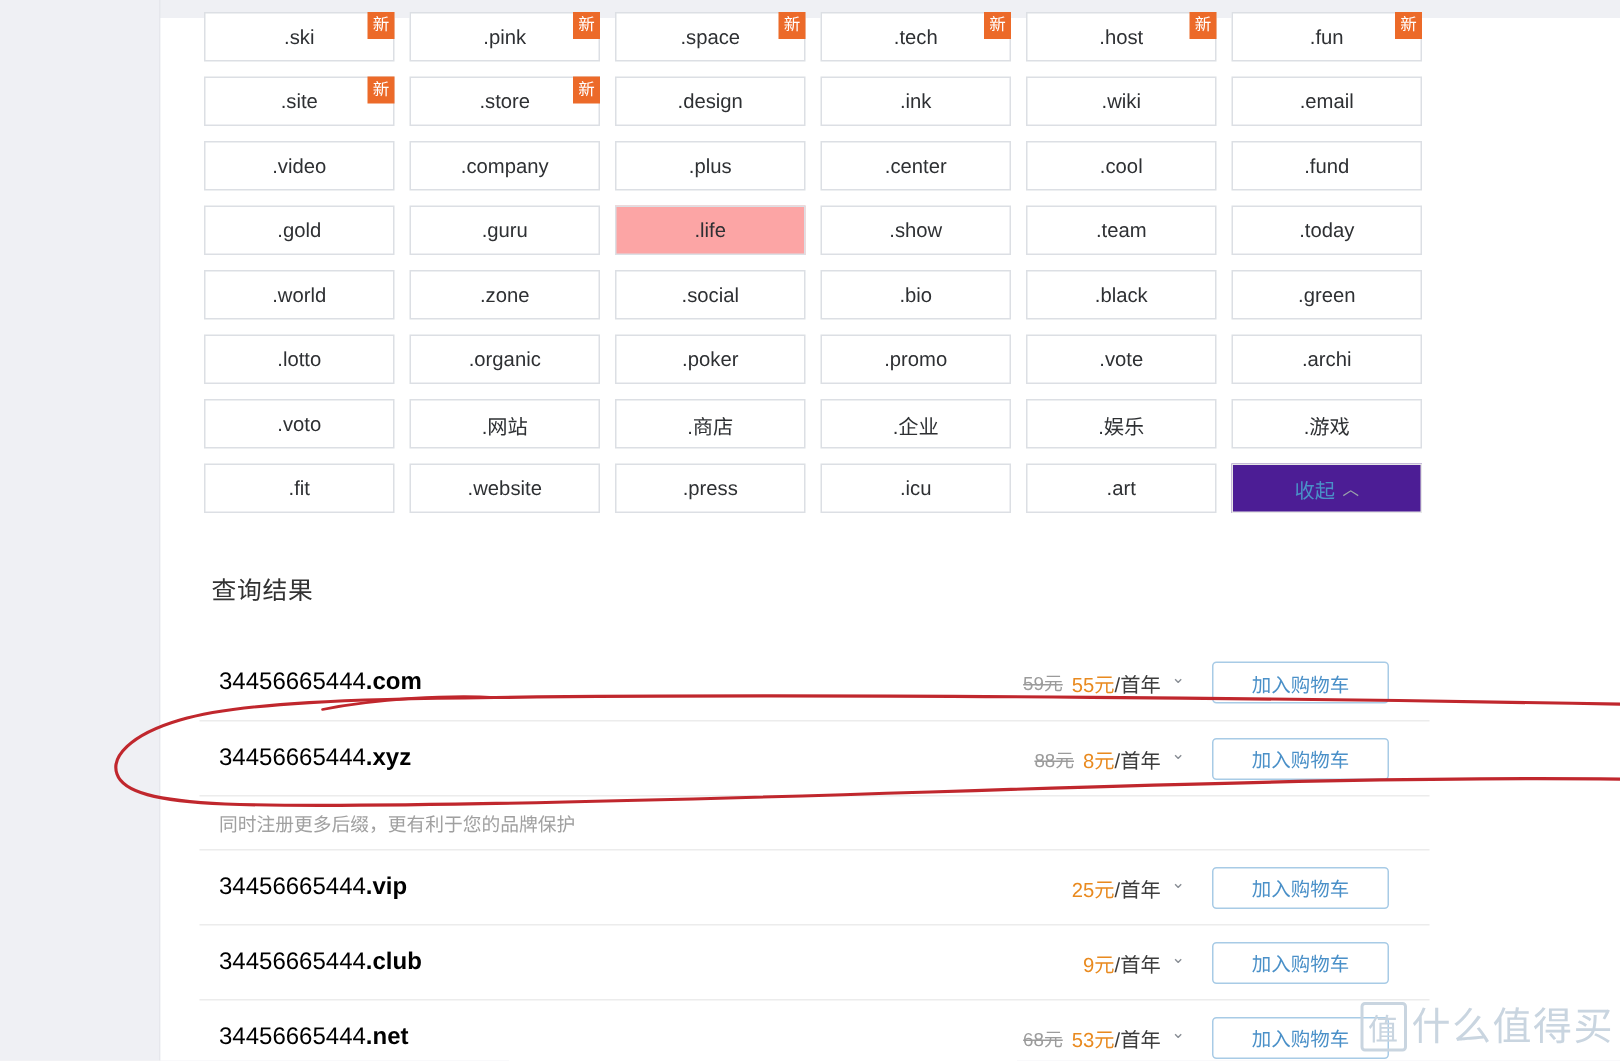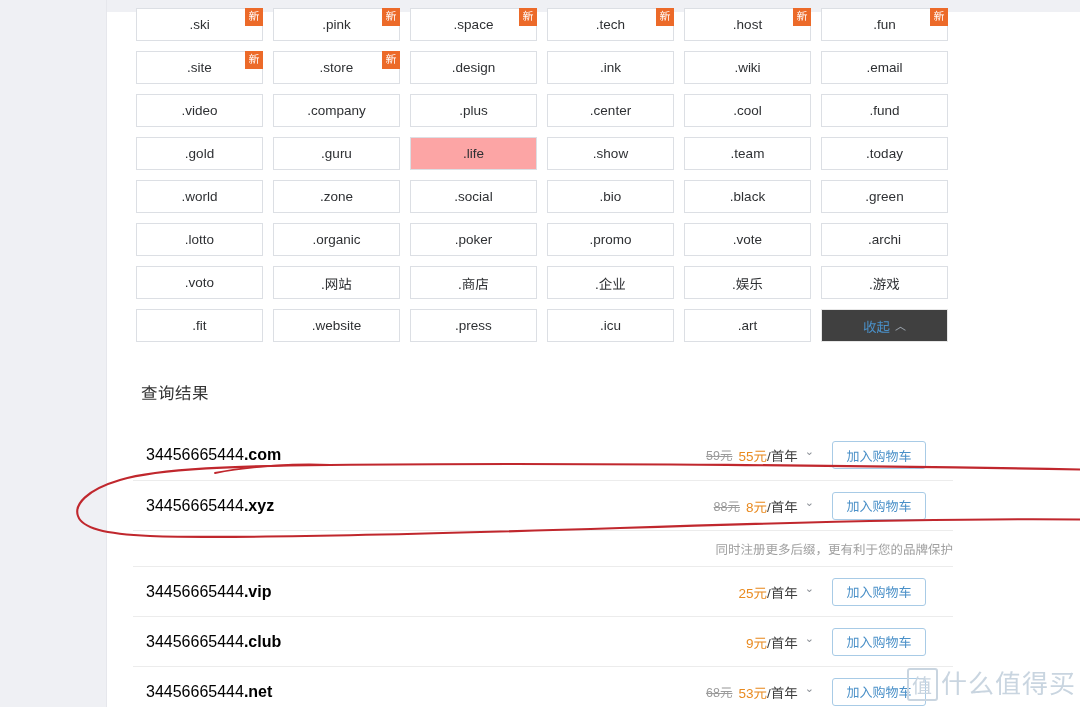--- a/index.html
+++ b/index.html
@@ -67,21 +67,21 @@
     line-height: 1;
     padding: 3px 3px 4px 3px;
     width: 18px;
     height: 18px;
     display: flex;
     align-items: center;
     justify-content: center;
     font-family: "DejaVu Sans", sans-serif;
   }
   .tld-cell.collapse {
-    background: #404040;
+    background: #4c1d95;
     border-color: #e6e6e6;
     color: #4a90c8;
     font-size: 13.5px;
   }
   .tld-cell.collapse .chev {
     display: inline-block;
     margin-left: 5px;
     color: #9aa2ab;
     font-size: 11px;
     transform: translateY(-1px);
@@ -138,42 +138,41 @@
     color: #3d3d3d;
     font-size: 13.5px;
   }
   .price .pchev {
     color: #8a8f96;
     margin-left: 7px;
     font-size: 11px;
     cursor: pointer;
   }
   .cart-btn {
-    width: 94px;
+    width: 118px;
     height: 28px;
     border: 1px solid #a8cbe6;
     border-radius: 3px;
     background: #fff;
     color: #4a90c8;
     font-size: 13px;
     font-family: "Liberation Sans", "DejaVu Sans", sans-serif;
     cursor: pointer;
     padding: 0;
     display: flex;
     align-items: center;
     justify-content: center;
     margin-right: 27px;
   }
   .hint-row {
     border-top: 1px solid #ececec;
     height: 36px;
     display: flex;
     align-items: center;
     padding-left: 13px;
-    justify-content: flex-end;
   }
   .hint-text {
     font-size: 12.5px;
     color: #a0a0a0;
   }
 
   
   .annot {
     position: absolute;
     left: 0; top: 0;

